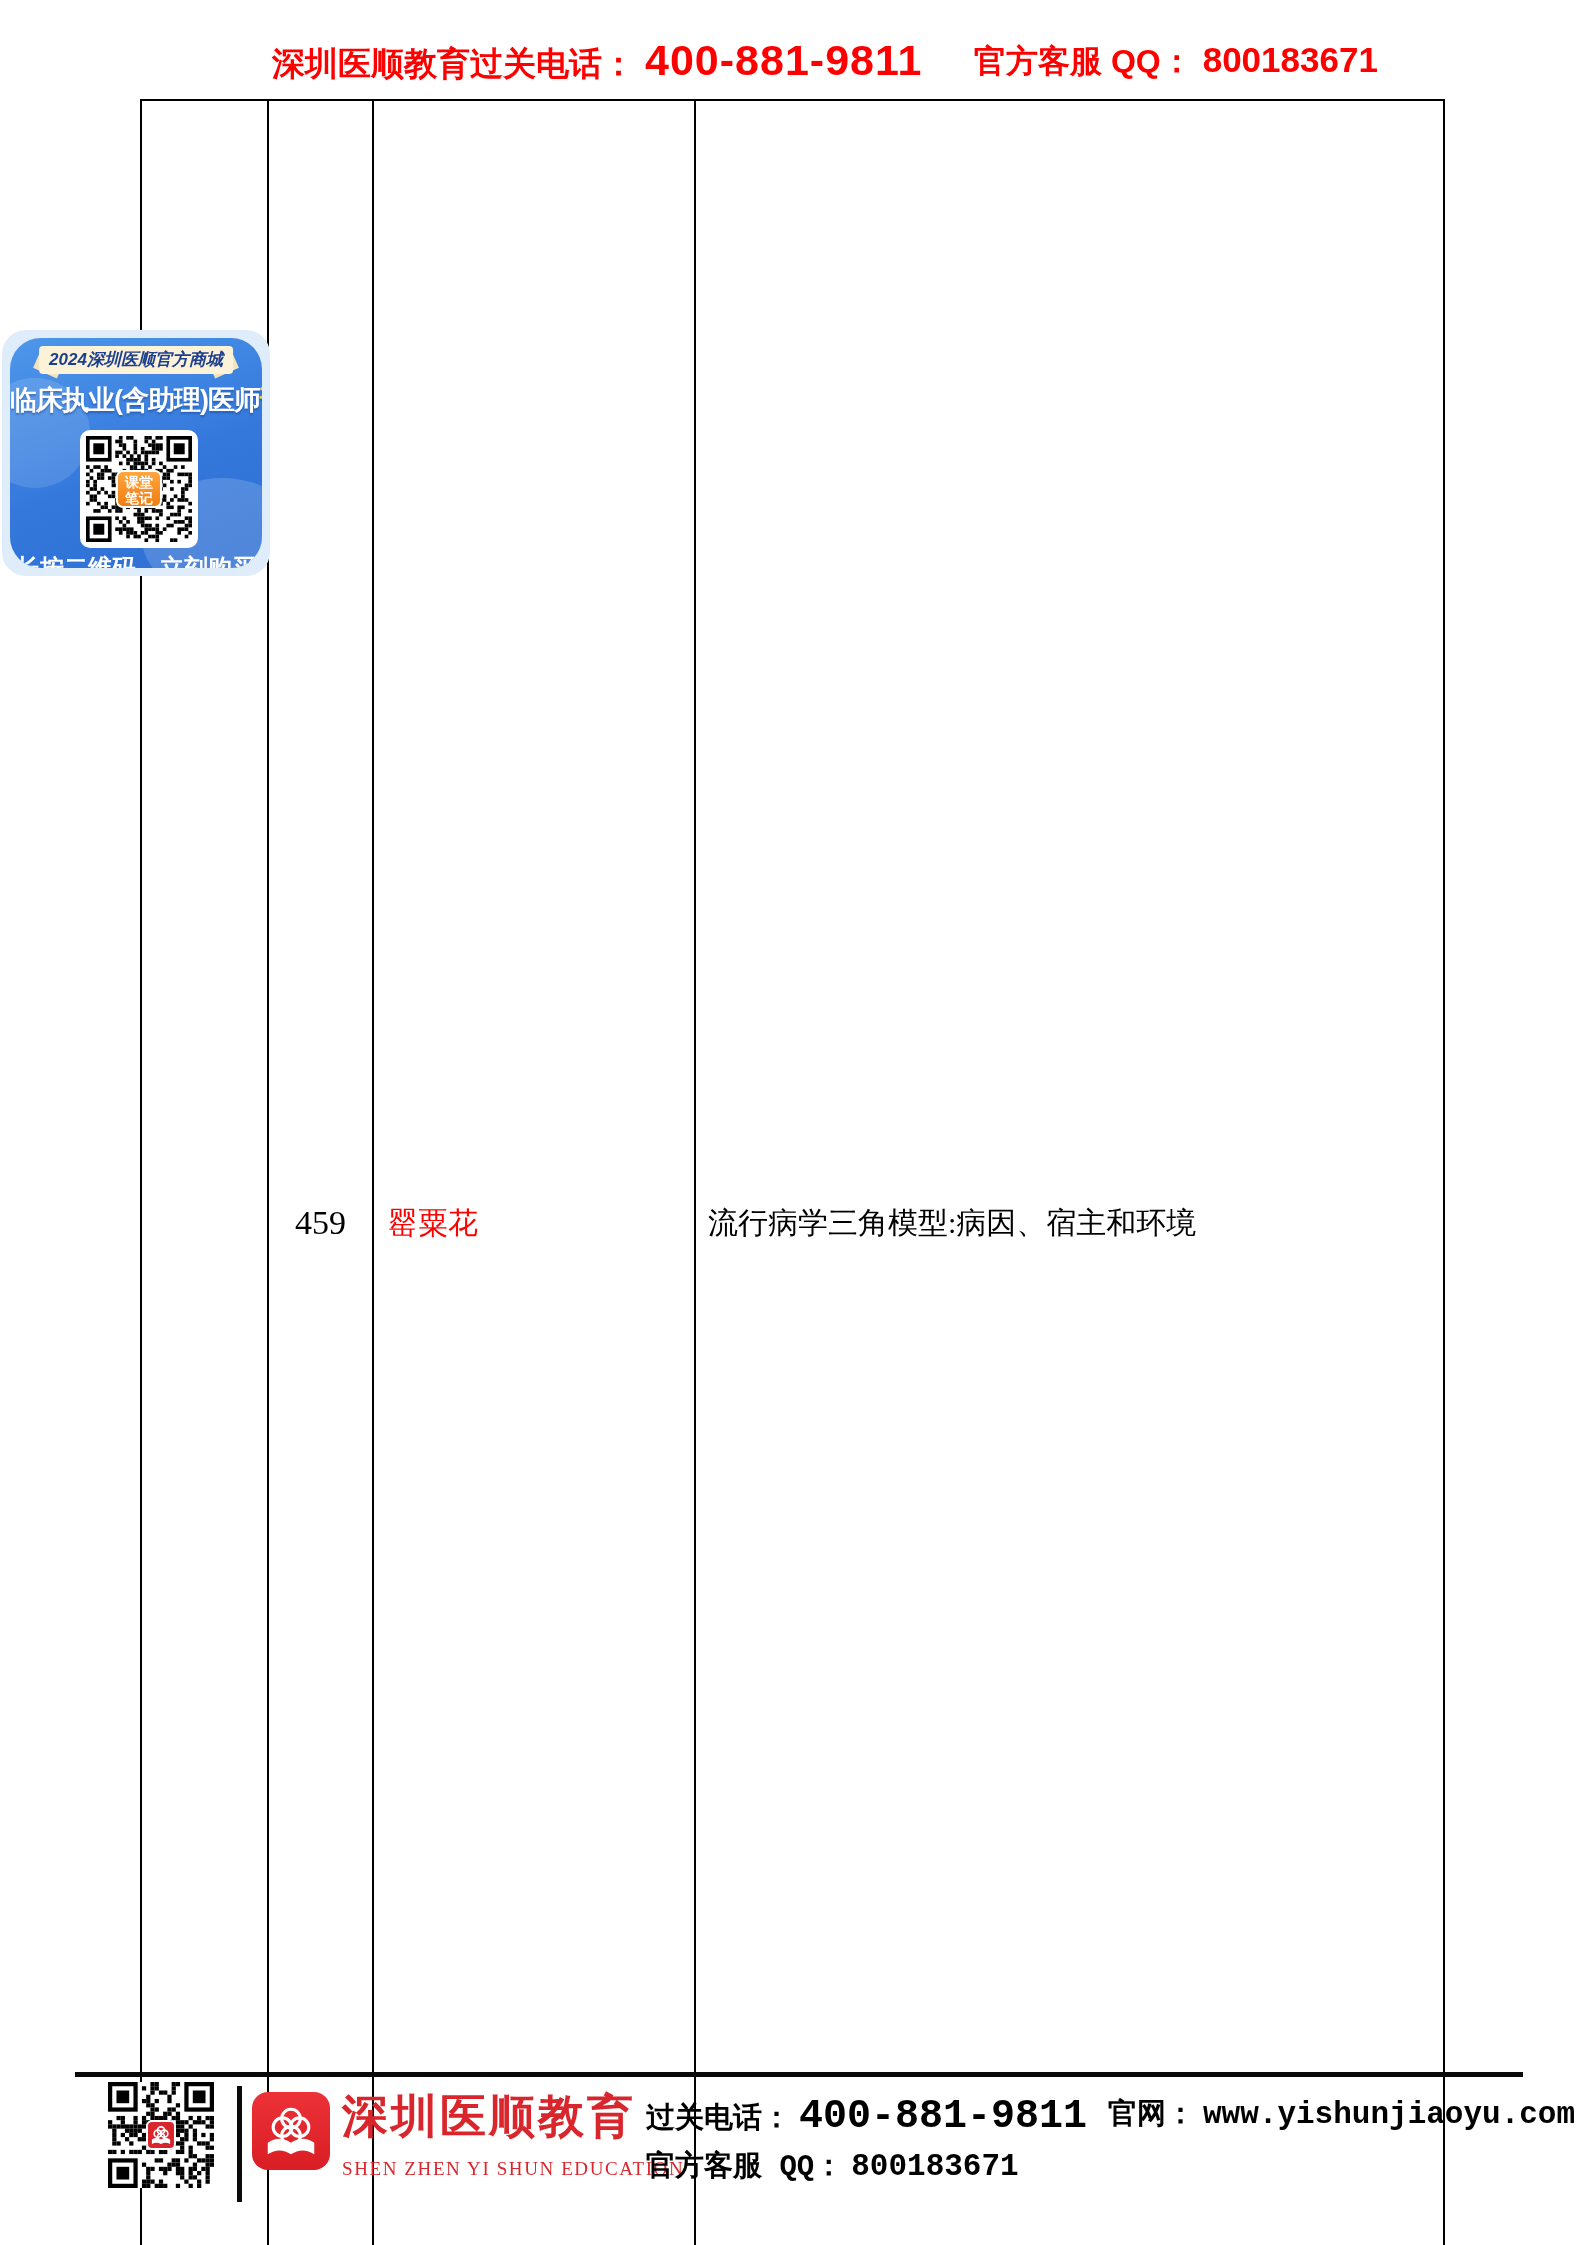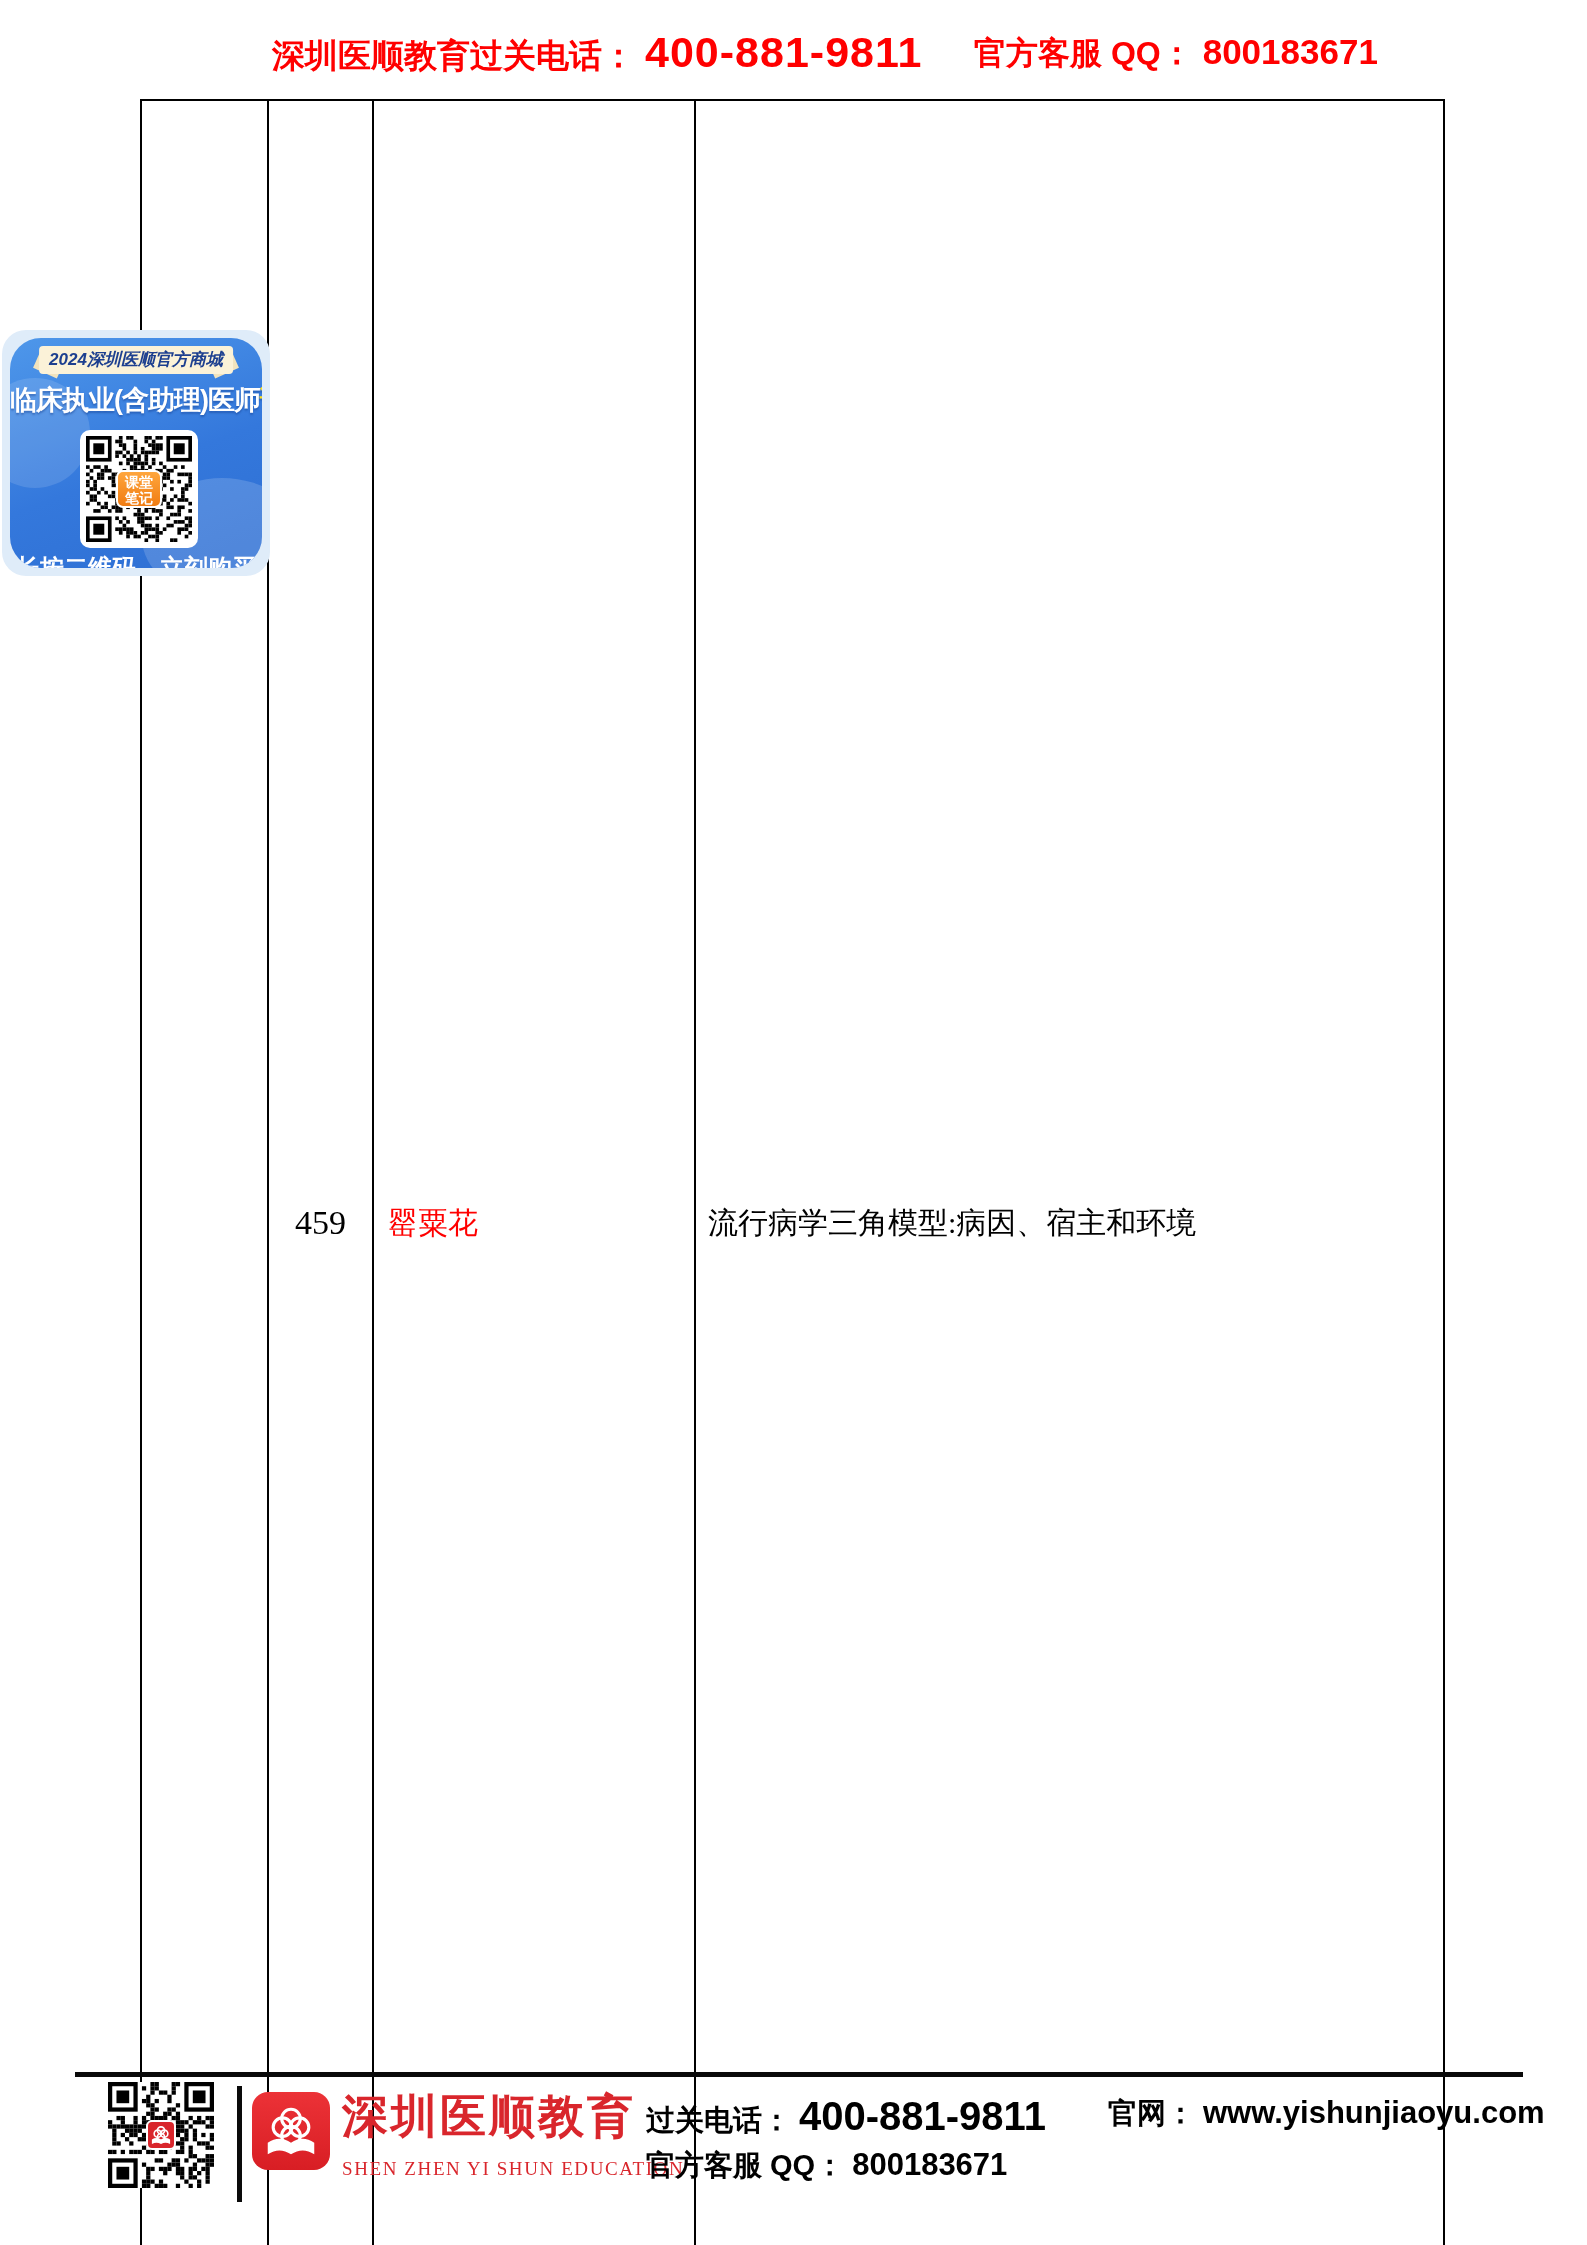--- a/index.html
+++ b/index.html
@@ -1,20 +1,20 @@
 <!DOCTYPE html>
 <html style="--red: #ff0000; --brand-red: #d9262c; --badge-yellow: #ffe11a;"><head>
 <meta charset="utf-8">
 <style>
   html,body{margin:0;padding:0;background:#ffffff;}
   .page{position:relative;width:1587px;height:2245px;background:#fff;overflow:hidden;
         font-family:"Liberation Serif","DejaVu Serif",serif;color:#000;}
 
   
-  .hdr{position:absolute;top:28px;left:0;width:100%;height:50px;color:var(--red,#ff0000);}
+  .hdr{position:absolute;top:36px;left:0;width:100%;height:50px;color:var(--red,#ff0000);}
   .hdr-left{position:absolute;left:272px;top:0;display:flex;align-items:baseline;gap:10px;
             font-family:"Liberation Sans","DejaVu Sans",sans-serif;}
   .hdr-left .lbl{font-size:33px;font-weight:600;}
   .hdr-phone{font-size:43px;font-weight:800;letter-spacing:1px;}
   .hdr-right{position:absolute;left:974px;top:4px;display:flex;align-items:baseline;gap:10px;
              font-family:"Liberation Sans","DejaVu Sans",sans-serif;}
   .hdr-right .lbl{font-size:32px;font-weight:600;}
   .hdr-qq{font-size:35px;font-weight:800;}
 
   
@@ -68,21 +68,21 @@
           width:30px;height:30px;border-radius:6px;border:2px solid #fff;box-sizing:border-box;
           background:var(--brand-red,#e0262b);display:flex;align-items:center;justify-content:center;}
   .foot-div{position:absolute;left:237px;top:2086px;width:5px;height:116px;background:#0a0a0a;}
   .foot-logo{position:absolute;left:252px;top:2092px;width:78px;height:78px;border-radius:16px;
           background:linear-gradient(180deg,#ec3237,#d81e24);display:flex;align-items:center;justify-content:center;}
   .brand{position:absolute;left:342px;top:2090px;color:var(--brand-red,#d9262c);}
   .brand-cn{font-family:"Liberation Sans","DejaVu Sans",sans-serif;font-weight:800;
           font-size:46px;letter-spacing:3px;line-height:52px;}
   .brand-en{font-family:"Liberation Serif","DejaVu Serif",serif;font-size:19px;
           letter-spacing:1.6px;margin-top:16px;}
-  .contact{position:absolute;top:2094px;font-family:Liberation Sans, sans-serif;}
+  .contact{position:absolute;top:2094px;font-family:Liberation Mono, monospace;}
   .contact .row{display:flex;align-items:baseline;gap:8px;height:52px;}
   .contact .lbl{font-size:29px;font-weight:600;color:#000;}
   .contact .big{font-size:40px;font-weight:800;color:#000;}
   .contact .med{font-size:31px;font-weight:800;color:#000;}
   .contact .reg{font-size:31px;font-weight:600;color:#000;}
   .c1{left:646px;}
   .c2{left:1108px;}
 </style>
 </head>
 <body>

